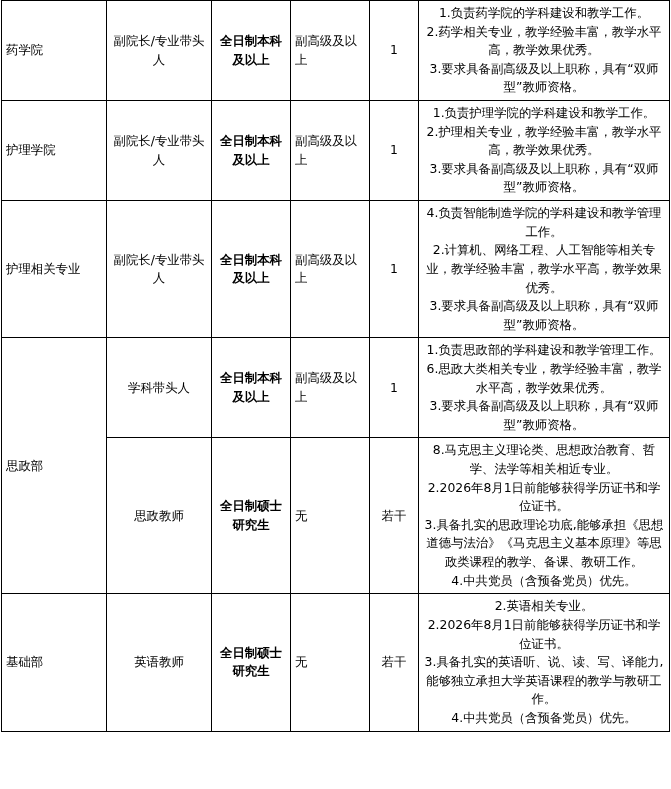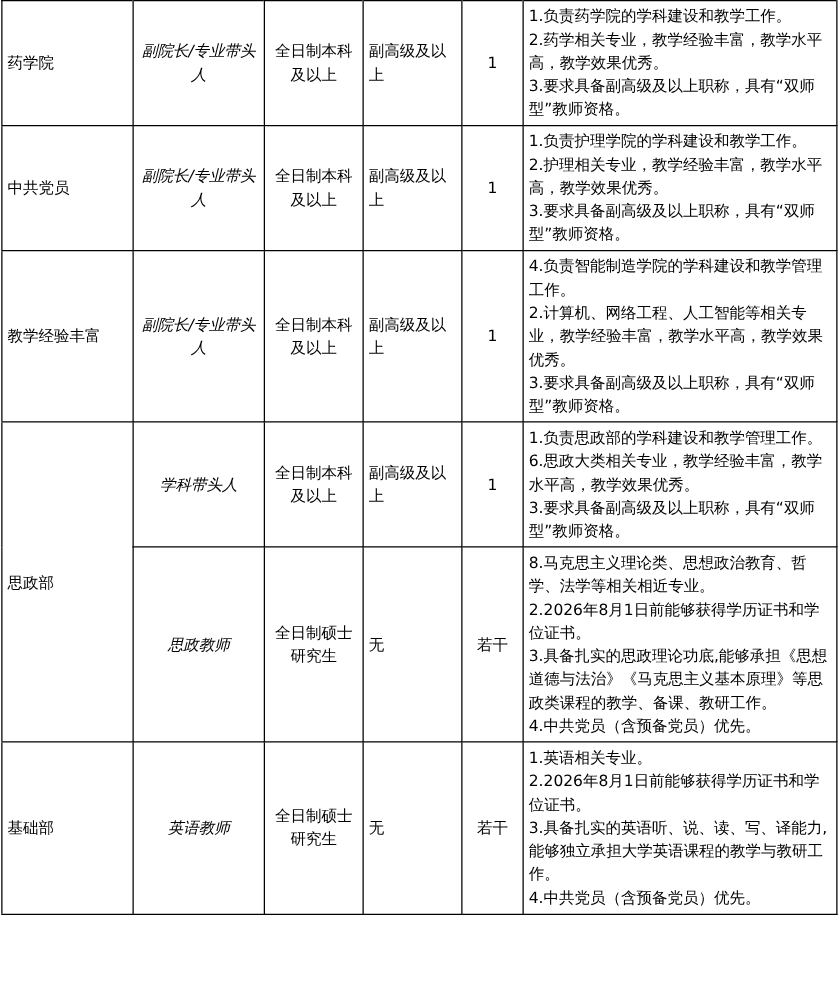--- a/index.html
+++ b/index.html
@@ -29,28 +29,29 @@
   table.recruit td {
     border-right: 1px solid #000;
     border-bottom: 1px solid #000;
     vertical-align: middle;
     padding: 3px 4px;
     font-size: 12.4px;
     line-height: 1.5;
     word-break: break-all;
   }
   td.dept      { width: 96px;  text-align: left; }
-  td.post      { width: 96px;  text-align: center; font-style: italic; }
-  td.edu       { width: 70px;  text-align: center; }
+  td.post      { width: 96px;  text-align: center; }
+  td.edu       { width: 70px;  text-align: center; font-weight: bold; }
   td.title     { width: 70px;  text-align: left; }
   td.num       { width: 40px;  text-align: center; }
   td.req       { width: auto;  text-align: left; }
   td.req .line {
     display: block;
     text-indent: 0;
+    text-align: center;
   }
 </style>
 </head>
 <body>
 
 <div class="sheet">
   <table class="recruit">
     <tbody>
 
       <tr>
@@ -60,34 +61,34 @@
         <td class="title">副高级及以上</td>
         <td class="num">1</td>
         <td class="req">
           <span class="line">1.负责药学院的学科建设和教学工作。</span>
           <span class="line">2.药学相关专业，教学经验丰富，教学水平高，教学效果优秀。</span>
           <span class="line">3.要求具备副高级及以上职称，具有“双师型”教师资格。</span>
         </td>
       </tr>
 
       <tr>
-        <td class="dept">中共党员</td>
+        <td class="dept">护理学院</td>
         <td class="post">副院长/专业带头人</td>
         <td class="edu">全日制本科及以上</td>
         <td class="title">副高级及以上</td>
         <td class="num">1</td>
         <td class="req">
           <span class="line">1.负责护理学院的学科建设和教学工作。</span>
           <span class="line">2.护理相关专业，教学经验丰富，教学水平高，教学效果优秀。</span>
           <span class="line">3.要求具备副高级及以上职称，具有“双师型”教师资格。</span>
         </td>
       </tr>
 
       <tr>
-        <td class="dept">教学经验丰富</td>
+        <td class="dept">护理相关专业</td>
         <td class="post">副院长/专业带头人</td>
         <td class="edu">全日制本科及以上</td>
         <td class="title">副高级及以上</td>
         <td class="num">1</td>
         <td class="req">
           <span class="line">4.负责智能制造学院的学科建设和教学管理工作。</span>
           <span class="line">2.计算机、网络工程、人工智能等相关专业，教学经验丰富，教学水平高，教学效果优秀。</span>
           <span class="line">3.要求具备副高级及以上职称，具有“双师型”教师资格。</span>
         </td>
       </tr>
@@ -118,21 +119,21 @@
         </td>
       </tr>
 
       <tr>
         <td class="dept">基础部</td>
         <td class="post">英语教师</td>
         <td class="edu">全日制硕士研究生</td>
         <td class="title">无</td>
         <td class="num">若干</td>
         <td class="req">
-          <span class="line">1.英语相关专业。</span>
+          <span class="line">2.英语相关专业。</span>
           <span class="line">2.2026年8月1日前能够获得学历证书和学位证书。</span>
           <span class="line">3.具备扎实的英语听、说、读、写、译能力,能够独立承担大学英语课程的教学与教研工作。</span>
           <span class="line">4.中共党员（含预备党员）优先。</span>
         </td>
       </tr>
 
     </tbody>
   </table>
 </div>
 

